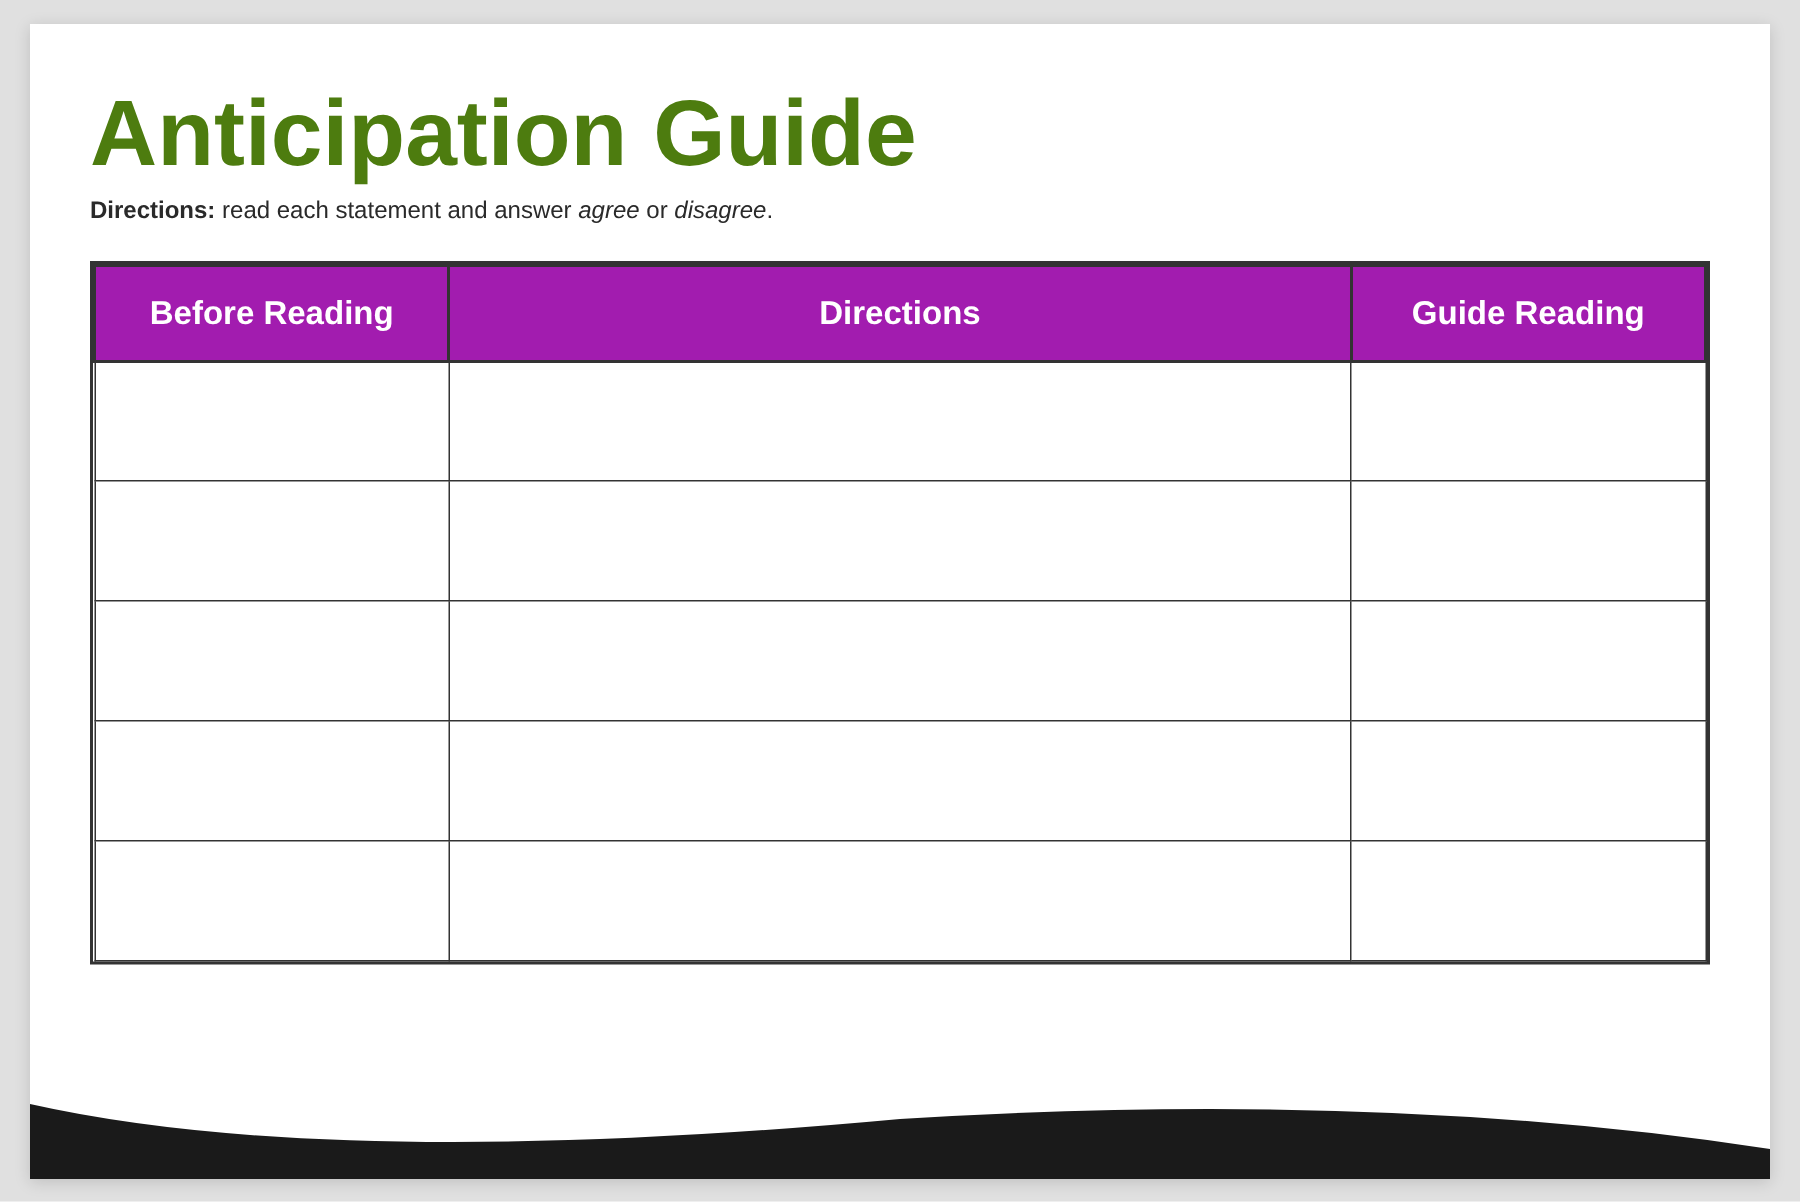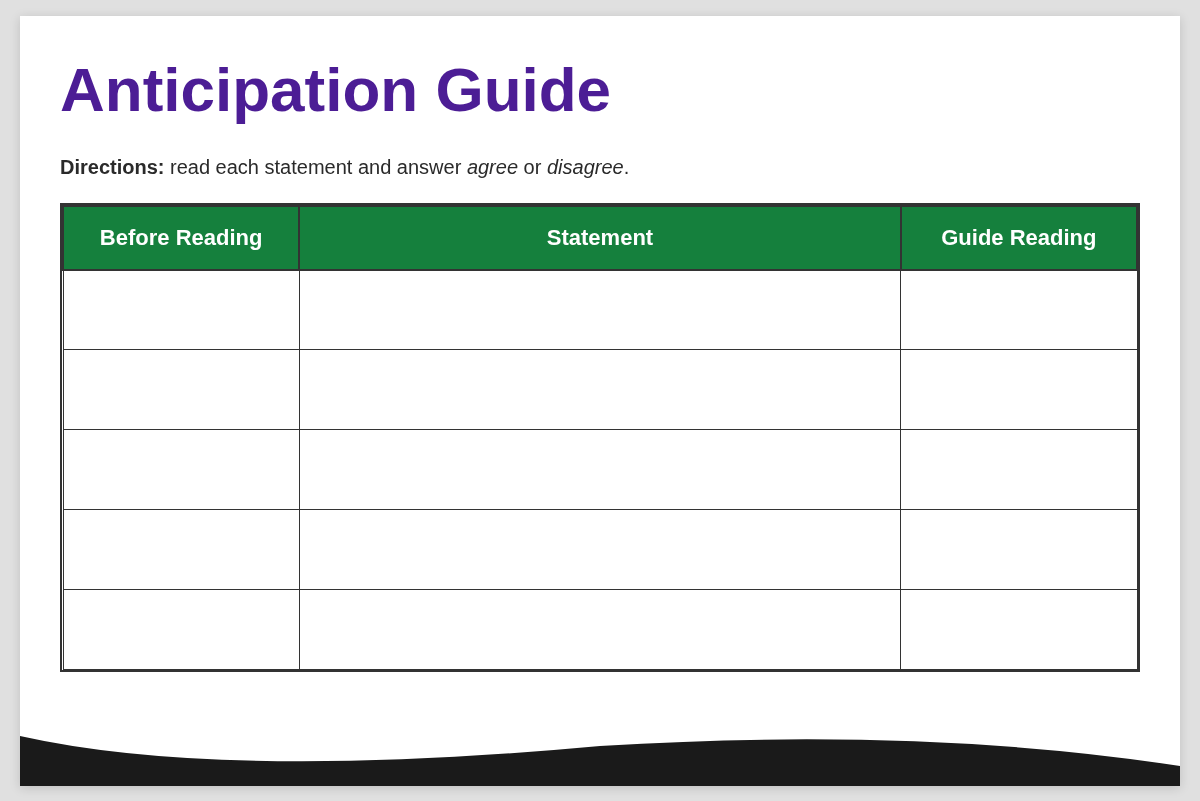--- a/index.html
+++ b/index.html
@@ -24,27 +24,27 @@
       background: #ffffff;
       padding: 40px 40px 0 40px;
       position: relative;
       overflow: hidden;
       box-shadow: 0 2px 10px rgba(0,0,0,0.15);
     }
 
     .title {
       font-size: 62px;
       font-weight: 900;
-      color: #4c1d95;
-      margin-bottom: 32px;
+      color: #4d7c0f;
+      margin-bottom: 8px;
       line-height: 1.1;
     }
 
     .directions {
-      font-size: 20px;
+      font-size: 16px;
       color: #2a2a2a;
       margin-bottom: 24px;
     }
 
     .directions strong {
       font-weight: 900;
     }
 
     .directions em {
       font-style: italic;
@@ -54,21 +54,21 @@
       border: 2px solid #333;
       width: 100%;
     }
 
     table {
       width: 100%;
       border-collapse: collapse;
     }
 
     thead tr th {
-      background-color: #15803d;
+      background-color: #a21caf;
       color: #ffffff;
       font-size: 22px;
       font-weight: 700;
       padding: 18px 16px;
       text-align: center;
       border: 2px solid #333;
     }
 
     tbody tr td {
       border: 1.5px solid #333;
@@ -109,21 +109,21 @@
 
   <p class="directions">
     <strong>Directions:</strong><span> read each statement and answer </span><em>agree</em><span> or </span><em>disagree</em><span>.</span>
   </p>
 
   <div class="table-wrapper">
     <table>
       <thead>
         <tr>
           <th class="col-before">Before Reading</th>
-          <th class="col-statement">Statement</th>
+          <th class="col-statement">Directions</th>
           <th class="col-after">Guide Reading</th>
         </tr>
       </thead>
       <tbody>
         <tr>
           <td class="col-before"></td>
           <td class="col-statement"></td>
           <td class="col-after"></td>
         </tr>
         <tr>

